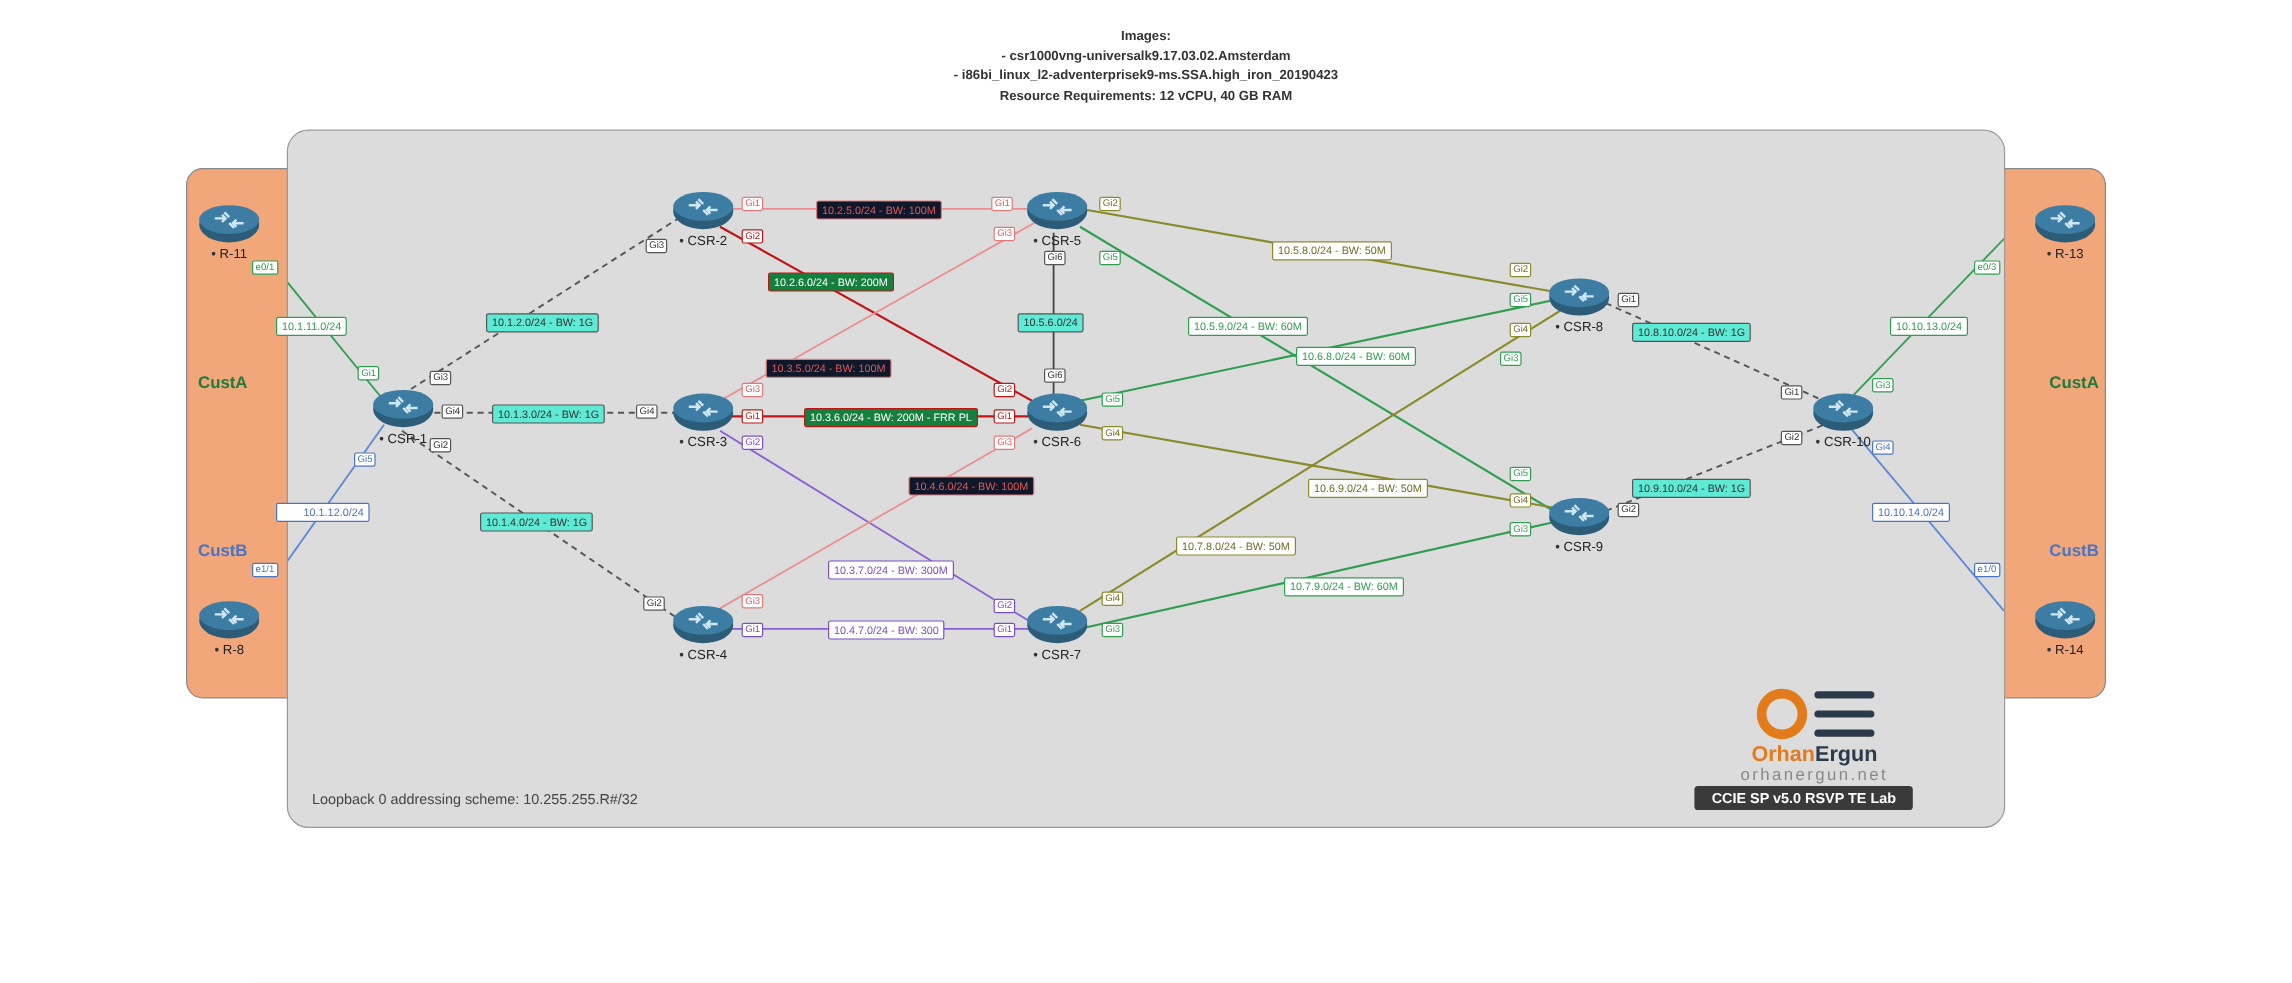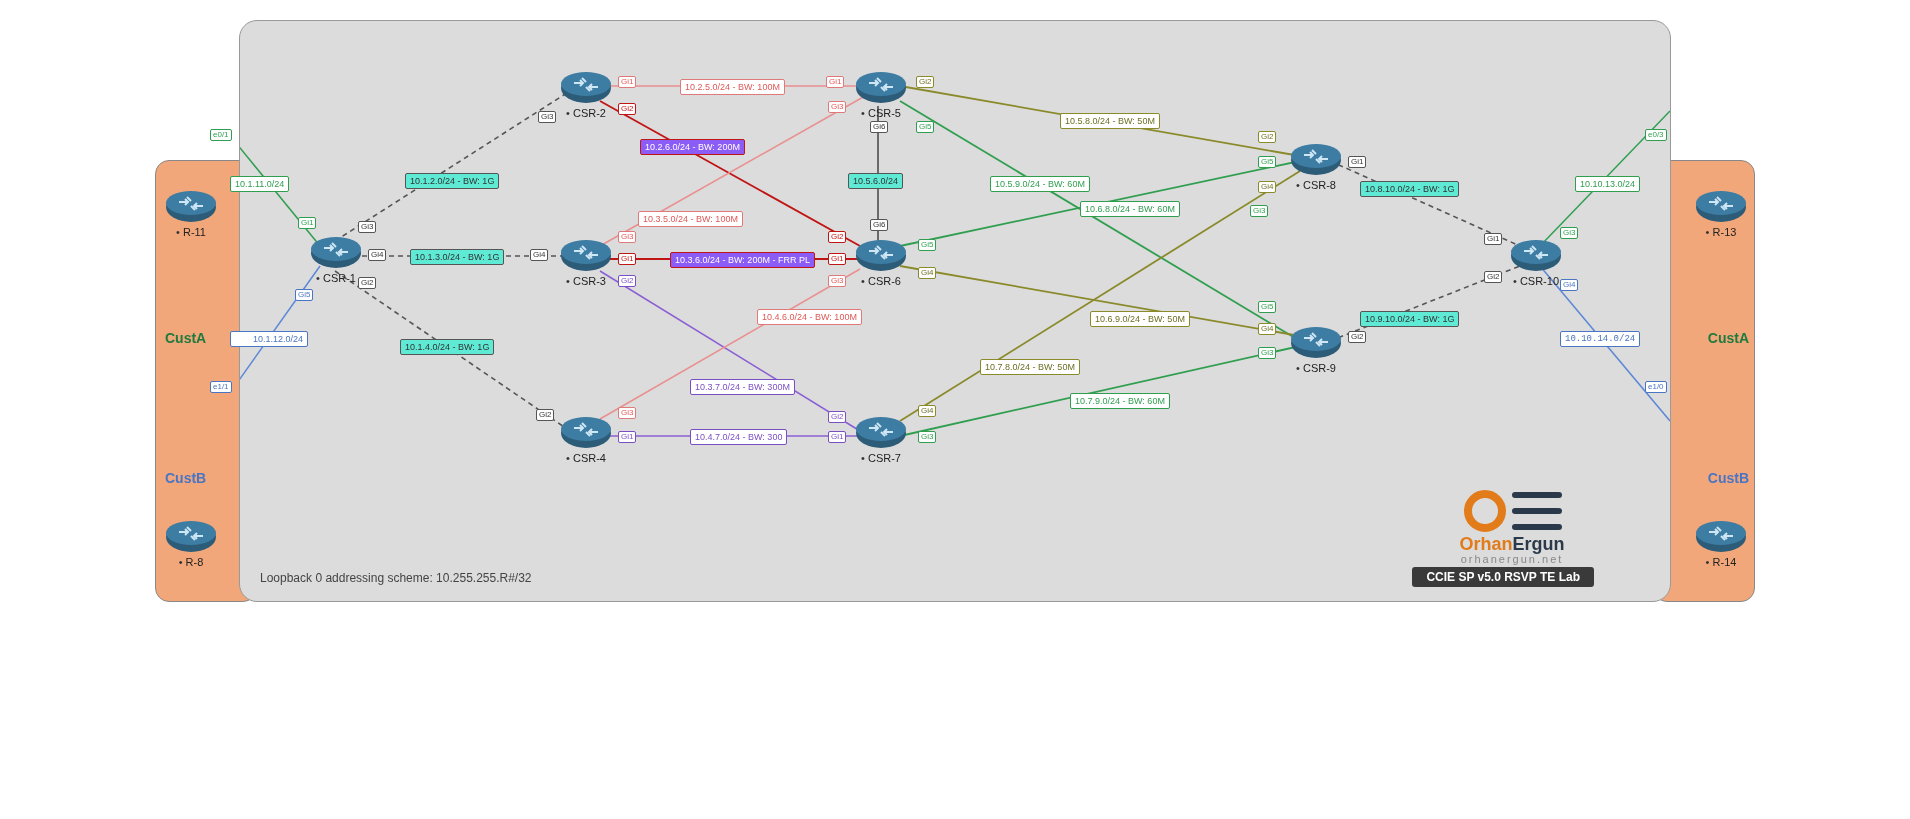--- a/index.html
+++ b/index.html
@@ -6,22 +6,22 @@
   .wrap { position:relative; width:1560px; height:819px; margin:0 auto; }
   .header { text-align:center; font-weight:bold; font-size:11px; line-height:1.5; padding-top:22px; }
   .canvas { position:relative; width:1430px; height:580px; margin:20px auto 0; background:#dcdcdc; border:1px solid #999; border-radius:18px; }
   .zone { position:absolute; background:#f2a77a; border:1.5px solid #888; border-radius:14px; }
   .zone-label { position:absolute; font-weight:bold; font-size:14px; }
   .zone-label.a { color:#1f7a3d; }
   .zone-label.b { color:#4a74c4; }
   svg.links { position:absolute; left:0; top:0; }
   .lbl { position:absolute; font-size:9px; border:1px solid; padding:1px 4px; background:#fff; border-radius:2px; white-space:nowrap; line-height:12px; box-sizing:border-box; }
   .lbl.gray { border-color:#555; color:#333; background:#5eead4; }
-  .lbl.pink { border-color:#e07a7a; color:#e05858; background:#ffffff; }
-  .lbl.red  { border-color:#c01515; color:#fff; background:#8b5cf6; }
+  .lbl.pink { border-color:#e07a7a; color:#e05858; background:#0f172a; }
+  .lbl.red  { border-color:#c01515; color:#fff; background:#15803d; }
   .lbl.grn  { border-color:#2f9e4f; color:#2f9e4f; background:#fff; }
   .lbl.oliv { border-color:#8a8a2b; color:#6e6e24; background:#fff; }
   .lbl.pur  { border-color:#7b4fc4; color:#7b4fc4; background:#fff; }
   .lbl.blu  { border-color:#4a74c4; color:#4a74c4; background:#fff; }
   .port { position:absolute; font-size:8px; color:#333; border:1px solid #aaa; background:#fff; padding:0 2px; border-radius:2px; line-height:10px;text-align:right; }
   .port.grn { border-color:#2f9e4f; color:#2f9e4f; }
   .port.pink{ border-color:#e07a7a; color:#e05858; }
   .port.red { border-color:#c01515; color:#c01515; }
   .port.gray{ border-color:#555; color:#333; }
   .port.oliv{ border-color:#8a8a2b; color:#6e6e24; }
@@ -34,26 +34,32 @@
   .footer-lo { position:absolute; left:20px; bottom:16px; font-size:12px; color:#444; }
   .badge { position:absolute; right:76px; bottom:14px; background:#3a3a3a; color:#fff; font-weight:bold; font-size:12px; padding:3px 14px; border-radius:3px; }
   .logo { position:absolute; right:68px; bottom:36px; width:180px; text-align:center; }
   .logo .row1 { display:flex; justify-content:center; gap:6px; }
   .logo .O { width:42px; height:42px; border:8px solid #e27b1a; border-radius:50%; box-sizing:border-box; }
   .logo .E { display:flex; flex-direction:column; justify-content:space-between; padding:2px 0; }
   .logo .E div { width:48px; height:6px; background:#2b3a4a; border-radius:3px; position:relative; }
   .logo .E div::after { content:""; position:absolute; right:-2px; top:0; width:6px; height:6px; background:#2b3a4a; border-radius:50%; }
   .logo .txt { font-size:18px; font-weight:bold; color:#2b3a4a; margin-top:2px; }
   .logo .txt span { color:#e27b1a; }
-  .logo .sub { font-size:11px; letter-spacing:2px; color:#888; margin-top:-2px; }
+  .logo .sub { font-size:14px; letter-spacing:2px; color:#888; margin-top:-2px; }
 </style>
 </head>
 <body>
 
 <div class="wrap">
+  <div class="header">
+    <div>Images:</div>
+    <div>- csr1000vng-universalk9.17.03.02.Amsterdam</div>
+    <div>- i86bi_linux_l2-adventerprisek9-ms.SSA.high_iron_20190423</div>
+    <div>Resource Requirements: 12 vCPU, 40 GB RAM</div>
+  </div>
 
   <div class="zone" style="left:-20px; top:140px; width:100px; height:440px;"></div>
   <div class="zone-label a" style="left:-10px; top:310px;">CustA</div>
   <div class="zone-label b" style="left:-10px; top:450px;">CustB</div>
 
   <div class="zone" style="right:-20px; top:140px; width:100px; height:440px;"></div>
   <div class="zone-label a" style="right:-14px; top:310px;">CustA</div>
   <div class="zone-label b" style="right:-14px; top:450px;">CustB</div>
 
   <div class="canvas">
@@ -240,21 +246,21 @@
     <div class="lbl gray" style="left:608px; top:152px;">10.5.6.0/24</div>
     <div class="lbl oliv" style="left:820px; top:92px;">10.5.8.0/24 - BW: 50M</div>
     <div class="lbl grn" style="left:750px; top:155px;">10.5.9.0/24 - BW: 60M</div>
     <div class="lbl grn" style="left:840px; top:180px;">10.6.8.0/24 - BW: 60M</div>
     <div class="lbl oliv" style="left:850px; top:290px;">10.6.9.0/24 - BW: 50M</div>
     <div class="lbl oliv" style="left:740px; top:338px;">10.7.8.0/24 - BW: 50M</div>
     <div class="lbl grn" style="left:830px; top:372px;">10.7.9.0/24 - BW: 60M</div>
     <div class="lbl gray" style="left:1120px; top:160px;">10.8.10.0/24 - BW: 1G</div>
     <div class="lbl gray" style="left:1120px; top:290px;">10.9.10.0/24 - BW: 1G</div>
     <div class="lbl grn" style="left:1335px; top:155px;">10.10.13.0/24</div>
-    <div class="lbl blu" style="left:1320px; top:310px;font-family:Liberation Mono, monospace;">10.10.14.0/24</div>
+    <div class="lbl blu" style="left:1320px; top:310px;">10.10.14.0/24</div>
 
     <div class="port grn" style="left:-30px; top:108px;">e0/1</div>
     <div class="port blu" style="left:-30px; top:360px;">e1/1</div>
     <div class="port grn" style="left:58px;  top:196px;">Gi1</div>
     <div class="port gray" style="left:118px; top:200px;">Gi3</div>
     <div class="port gray" style="left:128px; top:228px;">Gi4</div>
     <div class="port gray" style="left:118px; top:256px;">Gi2</div>
     <div class="port blu" style="left:55px;  top:268px;">Gi5</div>
     <div class="port gray" style="left:298px; top:90px;">Gi3</div>
     <div class="port pink" style="left:378px; top:55px;">Gi1</div>

